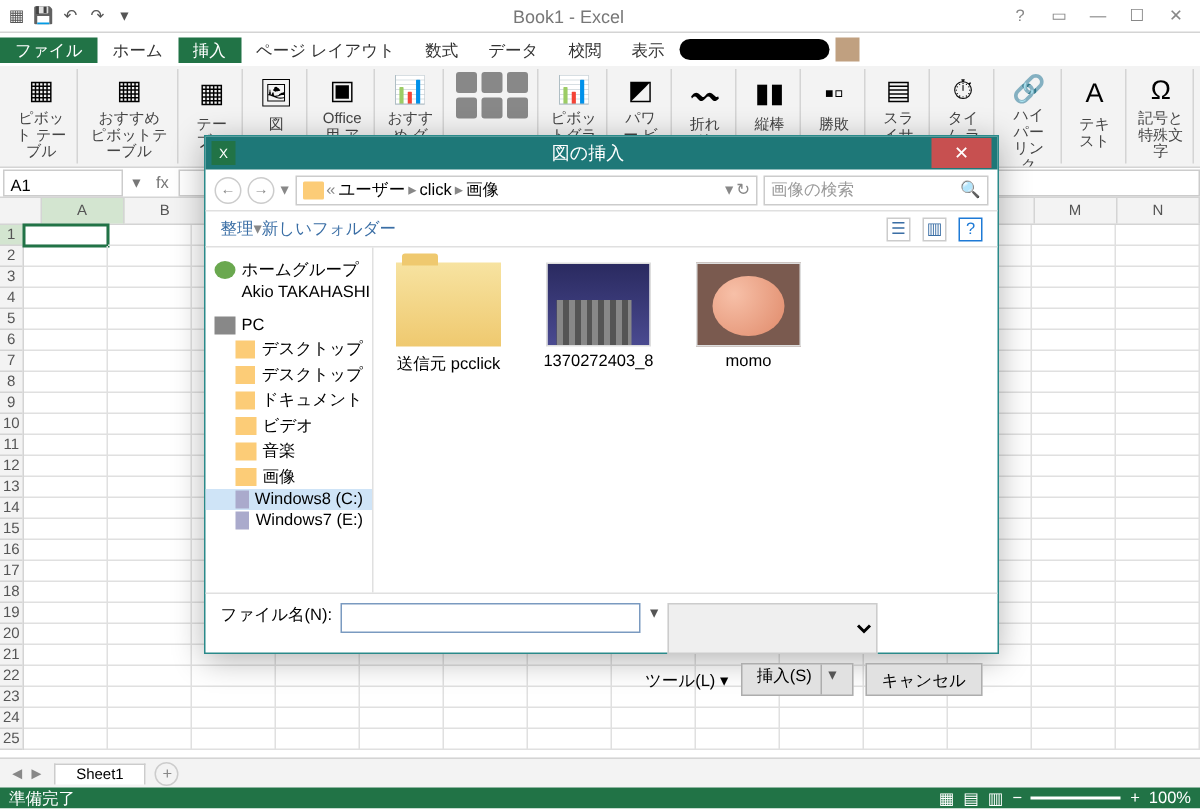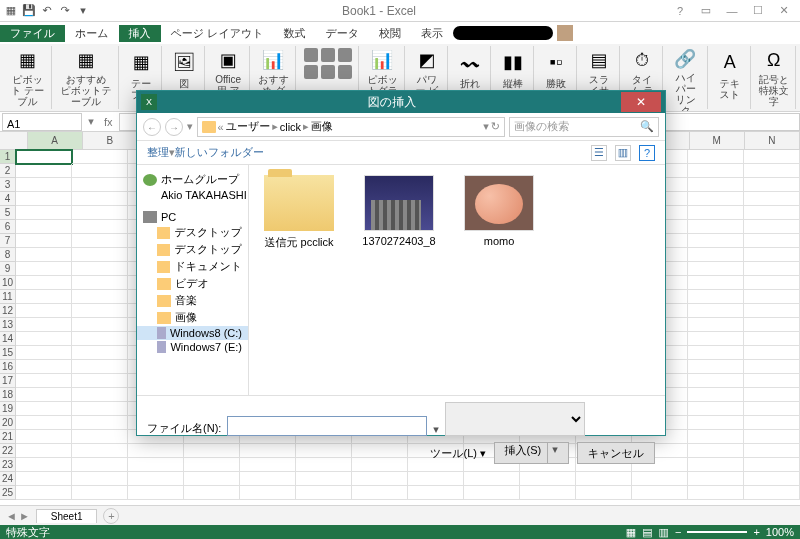--- a/index.html
+++ b/index.html
@@ -78,21 +78,21 @@
 .dlg-files{flex:1;padding:10px;display:flex;gap:20px;align-items:flex-start}
 .fitem{width:80px;text-align:center;font-size:10px}
 .fitem .thumb{width:70px;height:56px;margin:0 auto 4px;border:1px solid #ddd;display:flex;align-items:center;justify-content:center}
 .fitem .thumb.folder{background:linear-gradient(#f7e3a1,#efc96f);border:none;position:relative}
 .fitem .thumb.folder:before{content:"";position:absolute;top:-6px;left:4px;width:24px;height:8px;background:#efc96f;border-radius:2px 2px 0 0}
 .fitem .thumb.city{background:linear-gradient(#2a2a60,#4a4a90);position:relative;overflow:hidden}
 .fitem .thumb.city:after{content:"";position:absolute;bottom:0;left:6px;width:50px;height:30px;background:repeating-linear-gradient(90deg,#888 0 4px,#555 4px 8px)}
 .fitem .thumb.peach{background:#7a5a4f;position:relative}
 .fitem .thumb.peach:before{content:"";position:absolute;left:10px;top:8px;width:48px;height:40px;background:radial-gradient(circle at 30% 30%,#f7c0a8,#e08a6a);border-radius:50%}
 .dlg-foot{padding:6px 10px;border-top:1px solid #e0e0e0}
-.dlg-foot .row{display:flex;align-items:flex-end;gap:6px;margin-bottom:6px}
+.dlg-foot .row{display:flex;align-items:flex-start;gap:6px;margin-bottom:6px}
 .dlg-foot .lbl{font-size:11px}
 .dlg-foot input.fn{flex:1;max-width:200px;height:20px;border:1px solid #7a9ac0;padding:0 4px}
 .dlg-foot select{height:16px;border:1px solid #ccc;font-size:11px;padding:16px 4px}
 .dlg-foot .btns{display:flex;justify-content:flex-end;align-items:center;gap:8px}
 .dlg-foot .btn{height:22px;padding:0 10px;border:1px solid #adadad;background:#e1e1e1;font-size:11px}
 .dlg-foot .btn.split{display:flex;}
 .dlg-foot .btn.split .dd{border-left:1px solid #adadad;margin-left:6px;padding-left:4px;color:#555}
 </style>
 </head>
 <body>
@@ -678,21 +678,21 @@
 <div class="sheettabs">
   <div class="nav">
       <span>◄</span>
       <span>►</span>
     </div>
   <div class="stab">Sheet1</div>
   <div class="plus">+</div>
 </div>
 
 <div class="statusbar">
-  <span>特殊文字</span>
+  <span>準備完了</span>
   <div class="r">
     <span>▦</span>
     <span>▤</span>
     <span>▥</span>
     <span>−</span>
     <div class="zslider"></div>
     <span>+</span>
     <span>100%</span>
   </div>
 </div>

